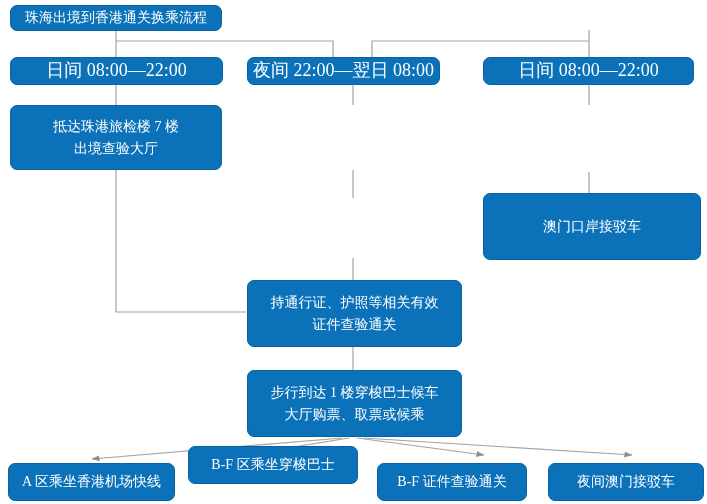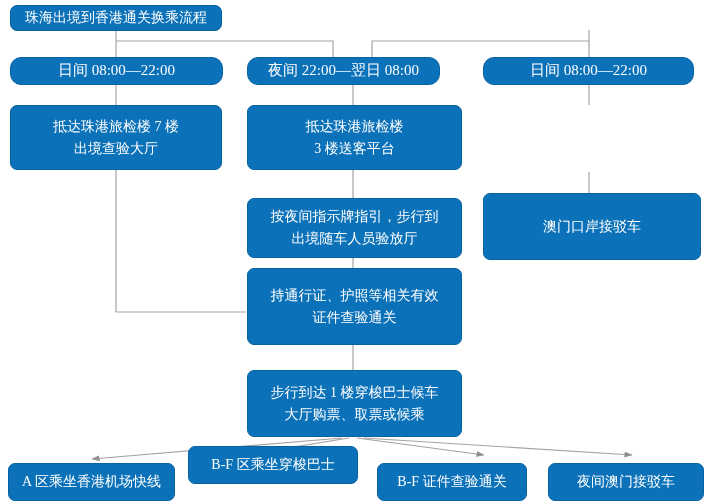--- a/index.html
+++ b/index.html
@@ -18,21 +18,21 @@
     position:absolute;box-sizing:border-box;
     display:flex;align-items:center;justify-content:center;
     text-align:center;white-space:pre-line;
     background:var(--box-fill,#0b71b8);
     border:1px solid var(--box-border,#0863a3);
     border-radius:7px;
     color:var(--box-text,#ffffff);
     font-size:14px;line-height:1.55;
     padding:1px 4px;
   }
-  .node.time{font-size:15px;border-radius:11px;}
+  .node.time{font-size:18px;}
 </style>
 </head>
 <body>
 
 <div class="canvas">
 
   <svg class="connectors" width="707" height="504" viewBox="0 0 707 504" xmlns="http://www.w3.org/2000/svg">
     <defs>
       <marker id="arrow" markerWidth="10" markerHeight="8" refX="7.6" refY="3.5" orient="auto" markerUnits="userSpaceOnUse">
         <polygon class="arrowhead" points="0,0.5 8,3.5 0,6.5"></polygon>
@@ -70,28 +70,24 @@
   </svg>
 
   <div class="node" style="left:10px;top:5px;width:212px;height:26px">珠海出境到香港通关换乘流程</div>
 
   <div class="node time" style="left:10px;top:57px;width:213px;height:28px">日间 08:00—22:00</div>
   <div class="node time" style="left:247px;top:57px;width:193px;height:28px">夜间 22:00—翌日 08:00</div>
   <div class="node time" style="left:483px;top:57px;width:211px;height:28px">日间 08:00—22:00</div>
 
   <div class="node" style="left:10px;top:105px;width:212px;height:65px">抵达珠港旅检楼 7 楼
 出境查验大厅</div>
-  <div class="node" style="left:247px;top:105px;width:215px;height:65px">抵达珠港旅检楼
-3 楼送客平台</div>
 
-  <div class="node" style="left:247px;top:198px;width:215px;height:60px">按夜间指示牌指引，步行到
-出境随车人员验放厅</div>
   <div class="node" style="left:483px;top:193px;width:218px;height:67px">澳门口岸接驳车</div>
 
-  <div class="node" style="left:247px;top:268px;width:215px;height:77px">持通行证、护照等相关有效
+  <div class="node" style="left:247px;top:280px;width:215px;height:67px">持通行证、护照等相关有效
 证件查验通关</div>
 
   <div class="node" style="left:247px;top:370px;width:215px;height:67px">步行到达 1 楼穿梭巴士候车
 大厅购票、取票或候乘</div>
 
   <div class="node" style="left:8px;top:463px;width:167px;height:38px">A 区乘坐香港机场快线</div>
   <div class="node" style="left:188px;top:446px;width:170px;height:38px">B-F 区乘坐穿梭巴士</div>
   <div class="node" style="left:377px;top:463px;width:150px;height:38px">B-F 证件查验通关</div>
   <div class="node" style="left:548px;top:463px;width:156px;height:38px">夜间澳门接驳车</div>
 

